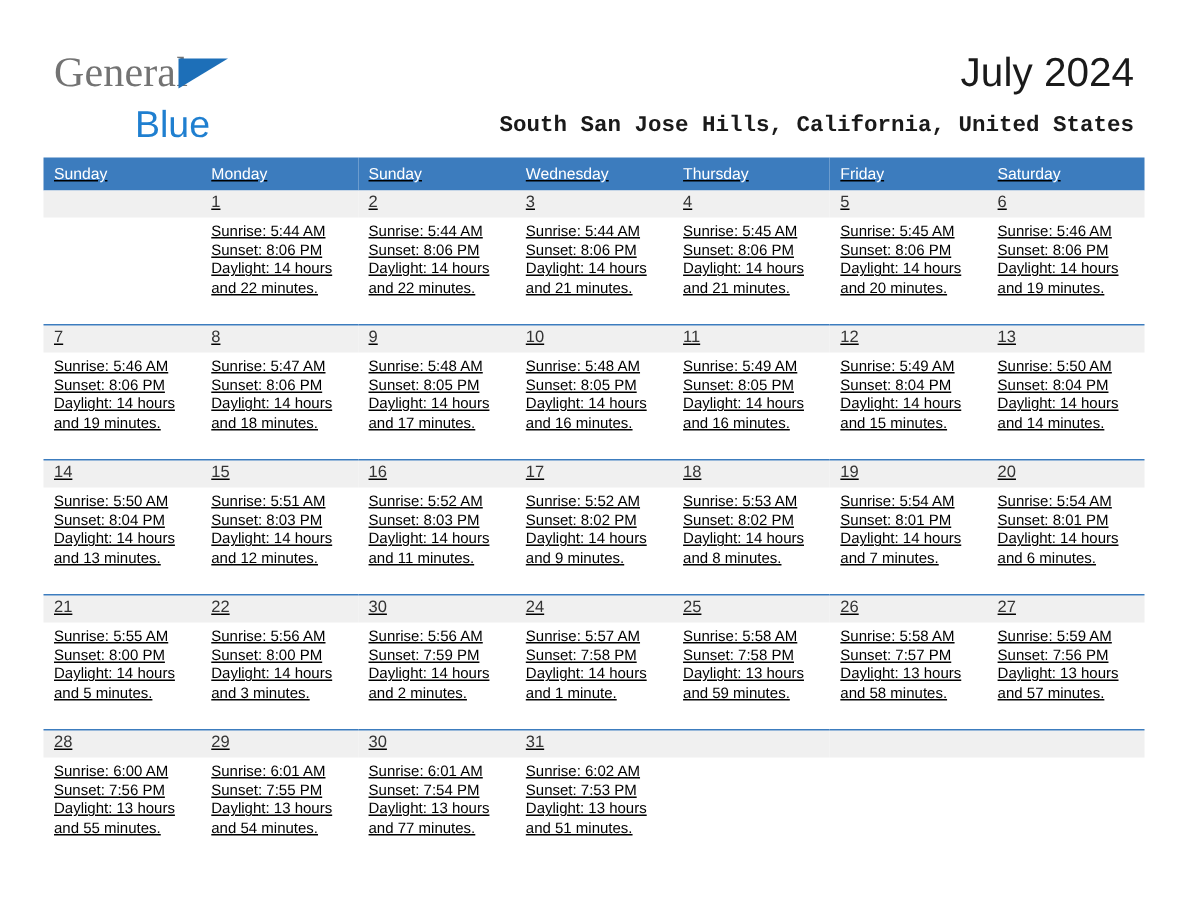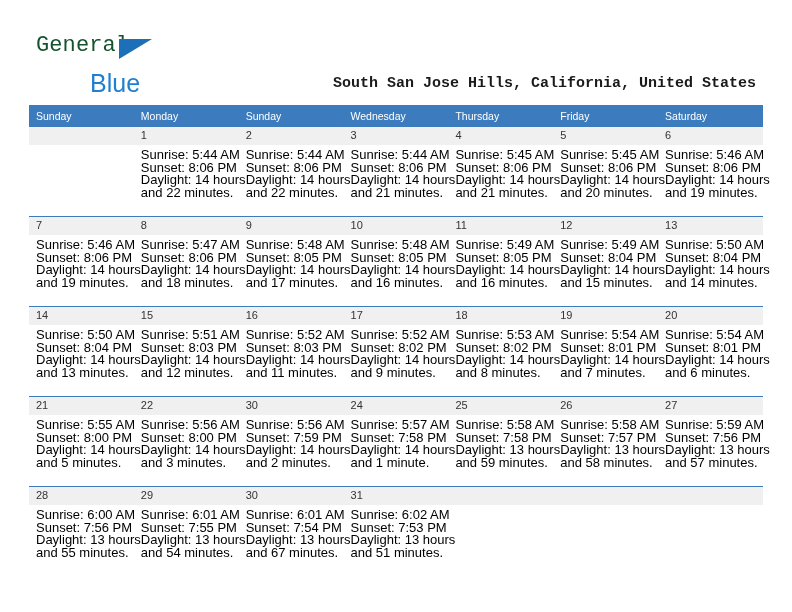--- a/index.html
+++ b/index.html
@@ -33,24 +33,24 @@
     position: absolute;
     left: 36px;
     top: 33px;
     width: 230px;
     height: 50px;
   }
   .logo-general {
     position: absolute;
     left: 0;
     top: 0;
-    font-size: 22px;
-    color: #14532d;
+    font-size: 28px;
+    color: #737373;
     letter-spacing: 0.1px;
-    font-family: Liberation Mono, monospace;
+    font-family: Liberation Serif, serif;
   }
   .logo-triangle {
     position: absolute;
     left: 83px;
     top: 6px;
     width: 0;
     height: 0;
     border-left: 33px solid #1d6fb8;
     border-bottom: 20px solid transparent;
   }
@@ -89,20 +89,21 @@
   .calendar {
     position: absolute;
     left: 29px;
     top: 105px;
     width: 734px;
   }
   .cal-table {
     width: 734px;
     border-collapse: collapse;
     table-layout: fixed;
+    text-decoration: underline;
   }
   .cal-table th {
     background: #3c7cbe;
     color: #ffffff;
     font-size: 10.5px;
     font-weight: normal;
     text-align: left;
     padding: 5px 0 5px 7px;
     height: 10px;
     border: none;
@@ -125,21 +126,21 @@
     padding: 2px 0 3px 7px;
     height: 13px;
     line-height: 13px;
     box-sizing: content-box;
   }
   .daynum.empty {
     background: #f0f0f0;
   }
   .cell-body {
     padding: 4px 6px 0 7px;
-    font-size: 13px;
+    font-size: 10px;
     line-height: 12.6px;
     color: #000000;
   }
   .cell-body div {
     white-space: nowrap;
   }
   .empty-cell .cell-body {
     height: 0;
   }
 </style>
@@ -149,20 +150,21 @@
 <div class="page">
 
   <div class="header">
 
     <div class="logo">
       <span class="logo-general">General</span>
       <span class="logo-triangle"></span>
       <span class="logo-blue">Blue</span>
     </div>
 
+    <div class="title">July 2024</div>
     <div class="subtitle">South San Jose Hills, California, United States</div>
   </div>
 
   <div class="calendar">
     <table class="cal-table">
       <thead>
         <tr>
           <th>Sunday</th>
           <th>Monday</th>
           <th>Sunday</th>
@@ -451,21 +453,21 @@
               <div>Daylight: 13 hours</div>
               <div>and 54 minutes.</div>
             </div>
           </td>
           <td>
             <div class="daynum">30</div>
             <div class="cell-body">
               <div>Sunrise: 6:01 AM</div>
               <div>Sunset: 7:54 PM</div>
               <div>Daylight: 13 hours</div>
-              <div>and 67 minutes.</div>
+              <div>and 77 minutes.</div>
             </div>
           </td>
           <td>
             <div class="daynum">31</div>
             <div class="cell-body">
               <div>Sunrise: 6:02 AM</div>
               <div>Sunset: 7:53 PM</div>
               <div>Daylight: 13 hours</div>
               <div>and 51 minutes.</div>
             </div>

